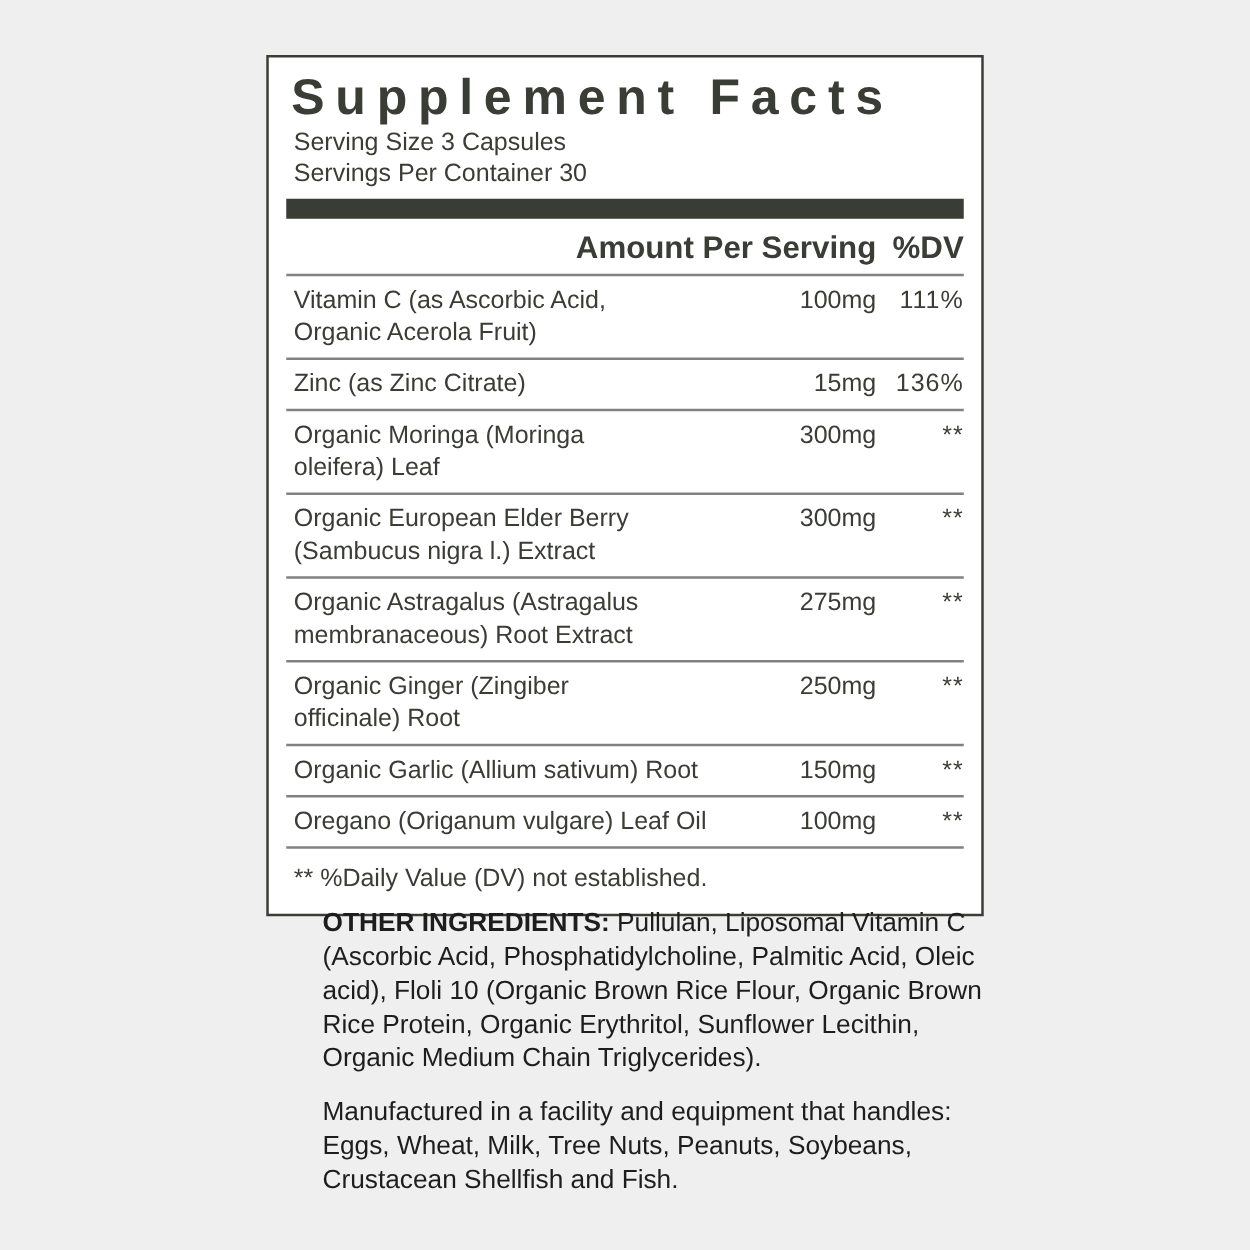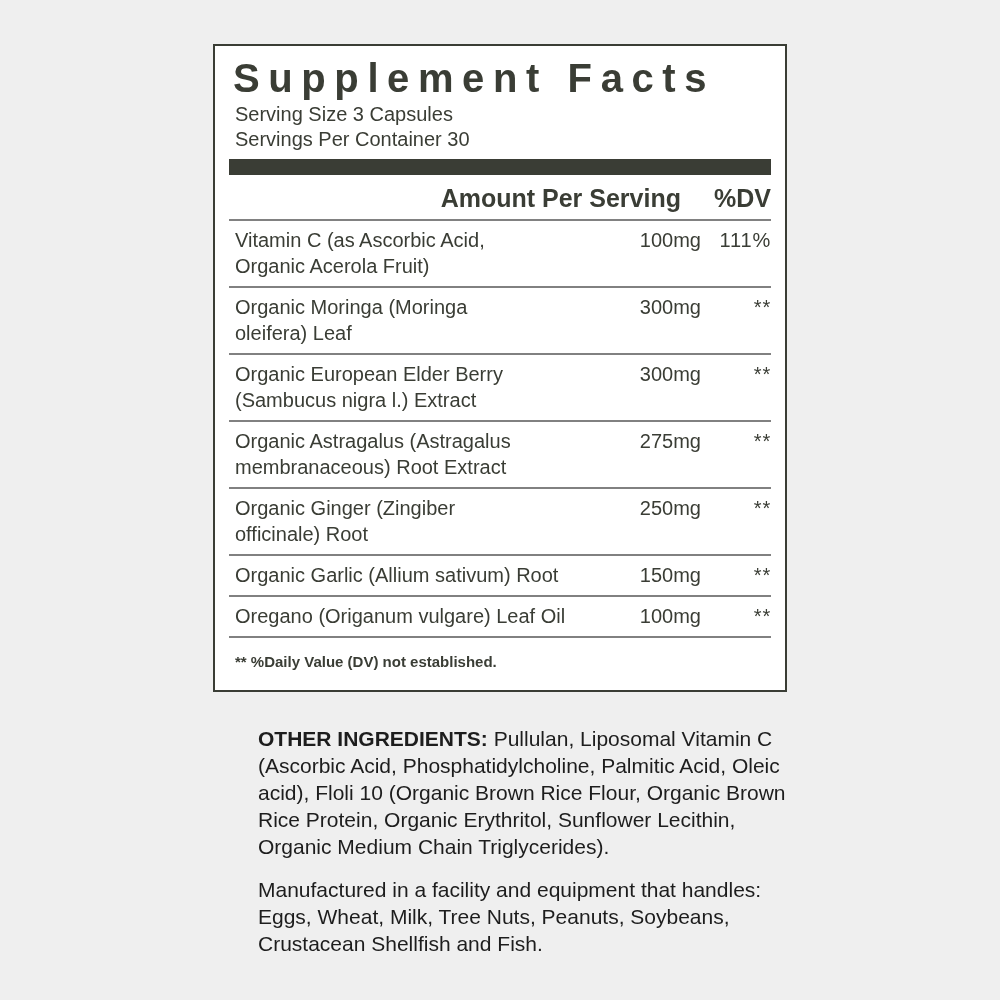--- a/index.html
+++ b/index.html
@@ -51,21 +51,21 @@
   }
   .col-headers{
     display:flex;
     justify-content:flex-end;
     align-items:baseline;
     font-weight:700;
     font-size:25px;
     padding:9px 0 6px 0;
   }
   .col-headers .amount-head{text-align:right;}
-  .col-headers .dv-head{width:70px;text-align:right;margin-left:20px;}
+  .col-headers .dv-head{width:70px;text-align:right;}
   .rows{border-top:2px solid var(--divider);}
   .row{
     display:flex;
     align-items:flex-start;
     padding:6px 0 7px 0;
     border-bottom:2px solid var(--divider);
     font-size:20px;
     line-height:26px;
   }
   .row .nutrient-name{
@@ -76,24 +76,23 @@
   .row .nutrient-amount{
     width:102px;
     text-align:right;
   }
   .row .nutrient-dv{
     width:70px;
     text-align:right;
     letter-spacing:0.04em;
   }
   .footnote{
-    font-size:15px;
+    font-size:20px;
     line-height:24px;
     padding:12px 0 16px 6px;
-    font-weight:bold;
   }
 
   
   .below-text{
     position:absolute;
     left:213px; top:725px;
     width:620px;
     color:var(--body-ink);
     font-size:21px;
     line-height:27px;
@@ -125,20 +124,25 @@
 
     <div class="rows">
 
       <div class="row">
         <span class="nutrient-name">Vitamin C (as Ascorbic Acid,
 Organic Acerola Fruit)</span>
         <span class="nutrient-amount">100mg</span>
         <span class="nutrient-dv">111%</span>
       </div>
 
+      <div class="row">
+        <span class="nutrient-name">Zinc (as Zinc Citrate)</span>
+        <span class="nutrient-amount">15mg</span>
+        <span class="nutrient-dv">136%</span>
+      </div>
 
       <div class="row">
         <span class="nutrient-name">Organic Moringa (Moringa
 oleifera) Leaf</span>
         <span class="nutrient-amount">300mg</span>
         <span class="nutrient-dv">**</span>
       </div>
 
       <div class="row">
         <span class="nutrient-name">Organic European Elder Berry

